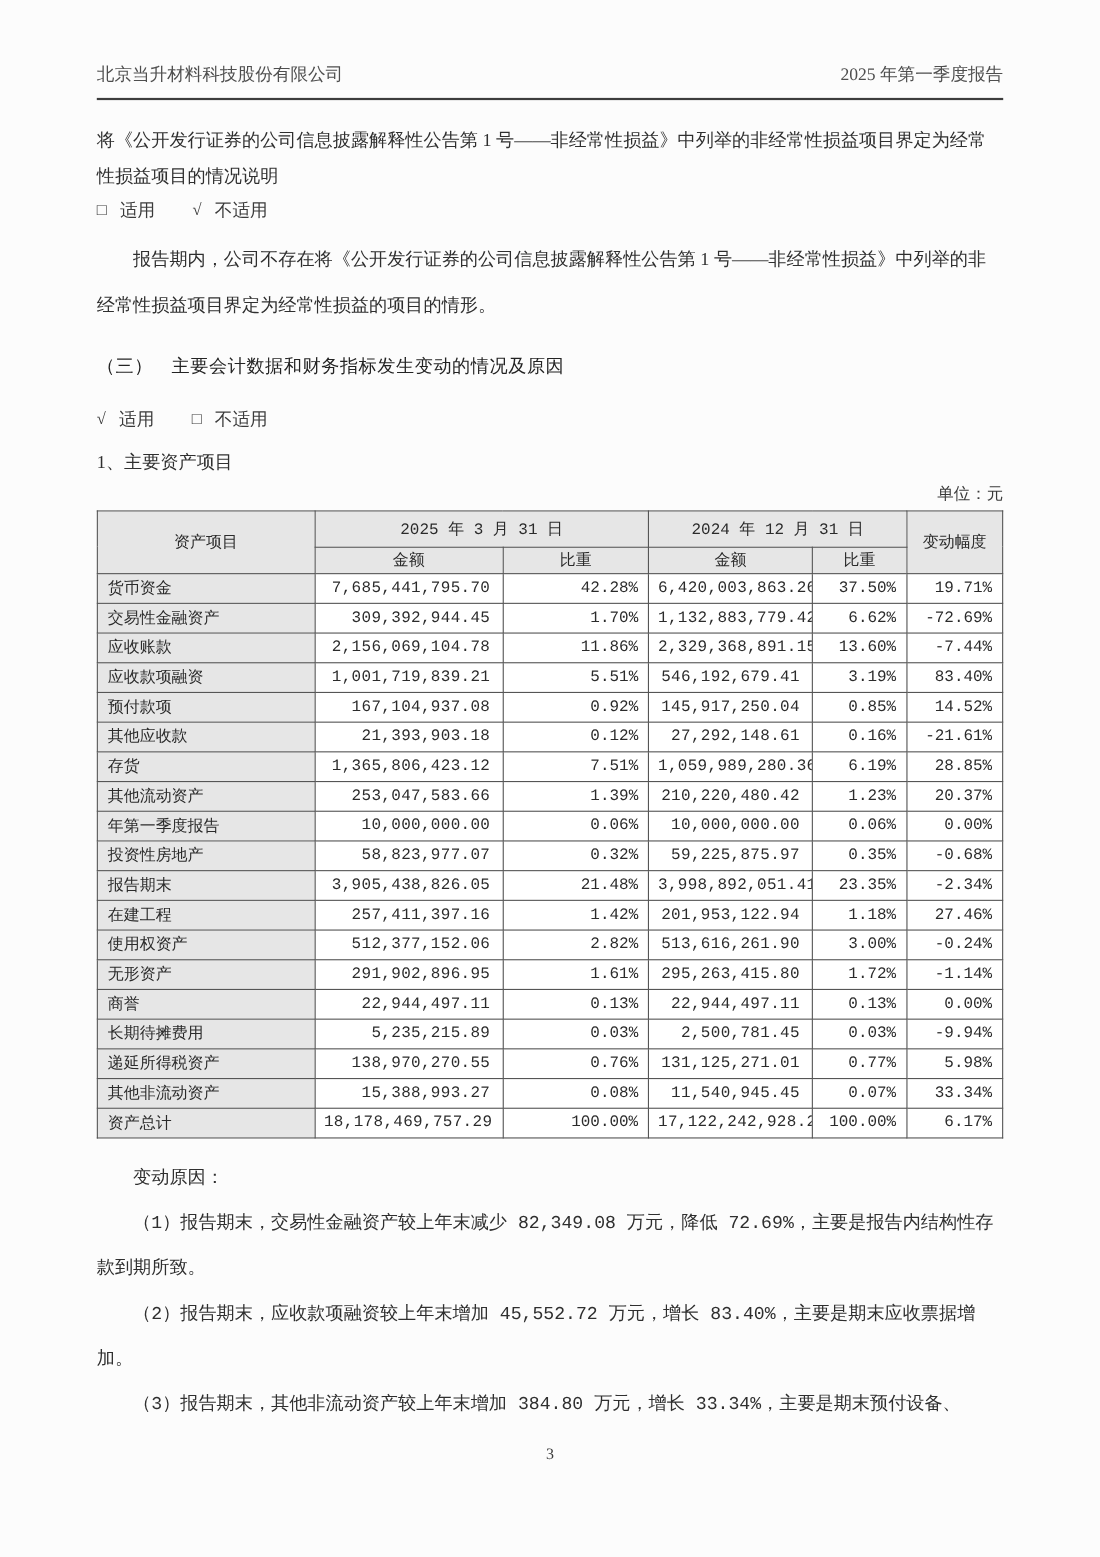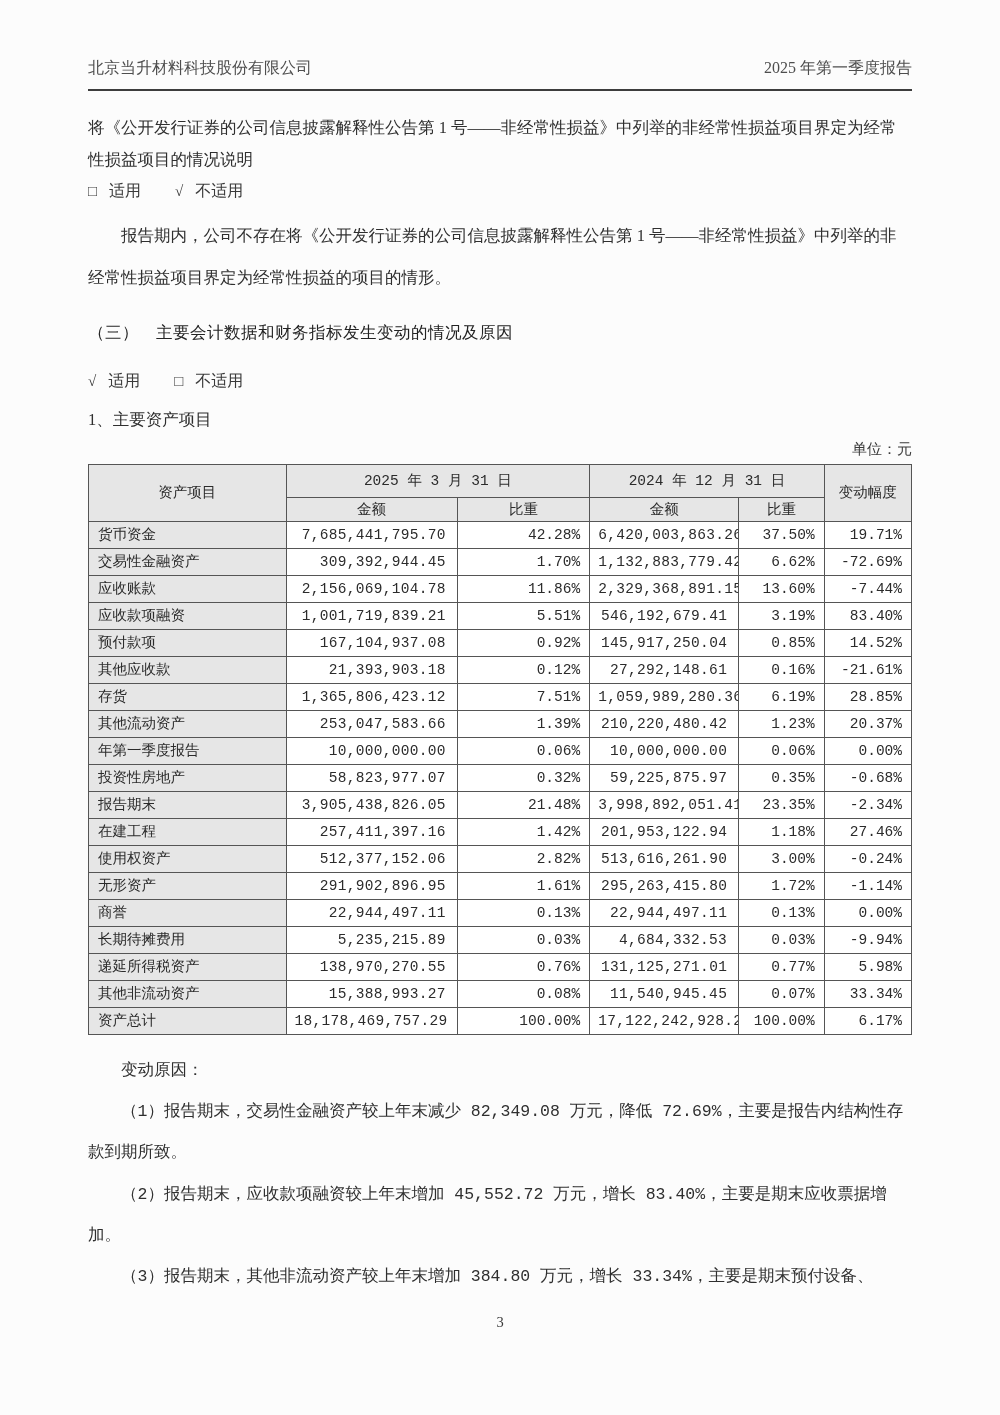--- a/index.html
+++ b/index.html
@@ -242,21 +242,21 @@
           <td class="num">22,944,497.11</td>
           <td class="pct">0.13%</td>
           <td class="num">22,944,497.11</td>
           <td class="pct">0.13%</td>
           <td class="pct">0.00%</td>
         </tr>
         <tr>
           <td class="label">长期待摊费用</td>
           <td class="num">5,235,215.89</td>
           <td class="pct">0.03%</td>
-          <td class="num">4,684,332.53</td>
+          <td class="num">2,500,781.45</td>
           <td class="pct">0.03%</td>
           <td class="pct">-9.94%</td>
         </tr>
         <tr>
           <td class="label">递延所得税资产</td>
           <td class="num">138,970,270.55</td>
           <td class="pct">0.76%</td>
           <td class="num">131,125,271.01</td>
           <td class="pct">0.77%</td>
           <td class="pct">5.98%</td>

